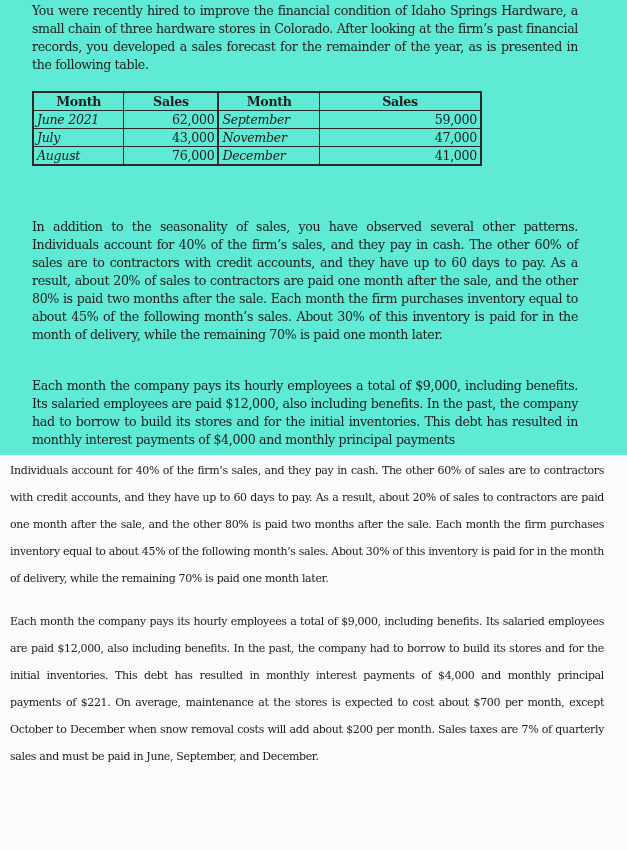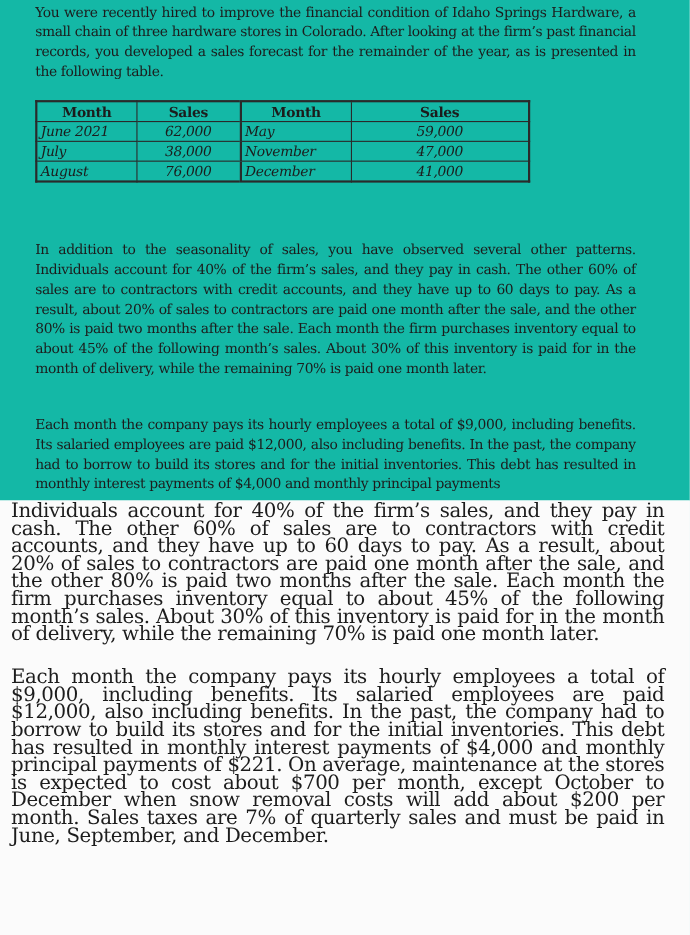--- a/index.html
+++ b/index.html
@@ -17,21 +17,21 @@
     }
     .snap {
       position: absolute;
       left: 0;
       width: 627px;
       background: #ffffff;
     }
     .snap-top {
       top: 0;
       height: 455px;
-      background: #14b8a6;
+      background: #5eead4;
     }
     .snap-bottom {
       top: 455px;
       height: 395px;
       background: #fbfbfb;
     }
     .para {
       position: absolute;
       margin: 0;
       text-align: justify;
@@ -41,22 +41,22 @@
     .snap-top .para {
       left: 32px;
       width: 546px;
       font-size: 12.6px;
       line-height: 18px;
     }
     
     .snap-bottom .para {
       left: 10px;
       width: 594px;
-      font-size: 18px;
-      line-height: 16px;
+      font-size: 11px;
+      line-height: 27px;
     }
     .para .last {
       text-align: right;
     }
     #p-intro { top: 2px; }
     #p-patterns-top { top: 218px; }
     #p-payroll-top { top: 377px; }
 
     #p-patterns-bottom { top: 2px; }
     #p-payroll-bottom { top: 153px; }
@@ -78,21 +78,21 @@
     .sales-table th, .sales-table td {
       border: 1px solid #2a2a2a;
       padding: 0 3px;
       height: 17px;
     }
     .sales-table th {
       font-weight: bold;
       text-align: center;
     }
     .sales-table td.m { text-align: left; font-style: italic; }
-    .sales-table td.s { text-align: center; font-style: italic; }
+    .sales-table td.s { text-align: right; }
     .sales-table col.c1 { width: 107px; }
     .sales-table col.c2 { width: 113px; }
     .sales-table col.c3 { width: 112px; }
     .sales-table col.c4 { width: 208px; }
     .sales-table th.sep, .sales-table td.sep {
       border-left: 2px solid #2a2a2a;
     }
   </style>
 </head>
 <body>
@@ -113,26 +113,26 @@
         <th>Month</th>
         <th>Sales</th>
         <th class="sep">Month</th>
         <th>Sales</th>
       </tr>
     </thead>
     <tbody>
       <tr>
         <td class="m">June 2021</td>
         <td class="s">62,000</td>
-        <td class="m sep">May</td>
+        <td class="m sep">September</td>
         <td class="s">59,000</td>
       </tr>
       <tr>
         <td class="m">July</td>
-        <td class="s">38,000</td>
+        <td class="s">43,000</td>
         <td class="m sep">November</td>
         <td class="s">47,000</td>
       </tr>
       <tr>
         <td class="m">August</td>
         <td class="s">76,000</td>
         <td class="m sep">December</td>
         <td class="s">41,000</td>
       </tr>
     </tbody>

